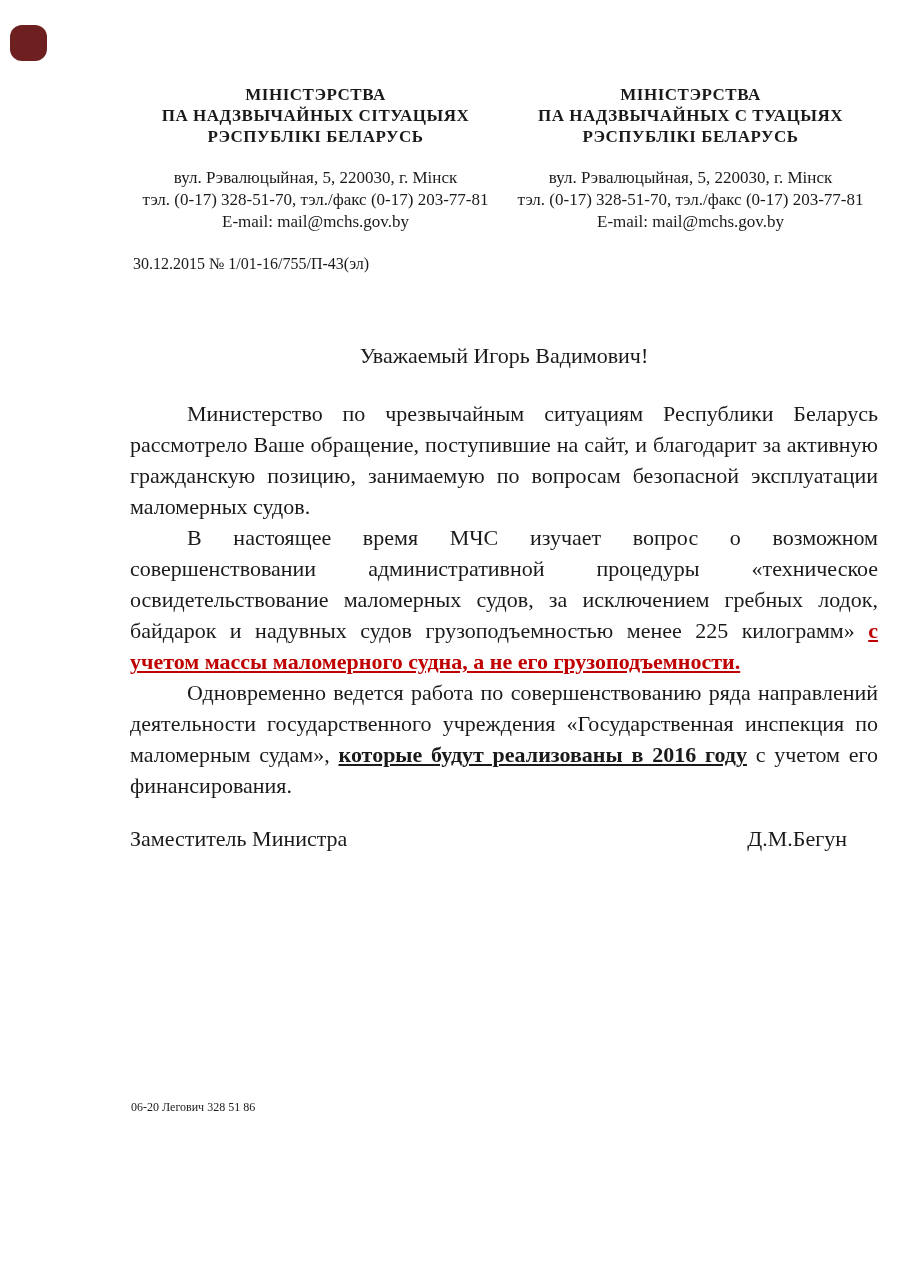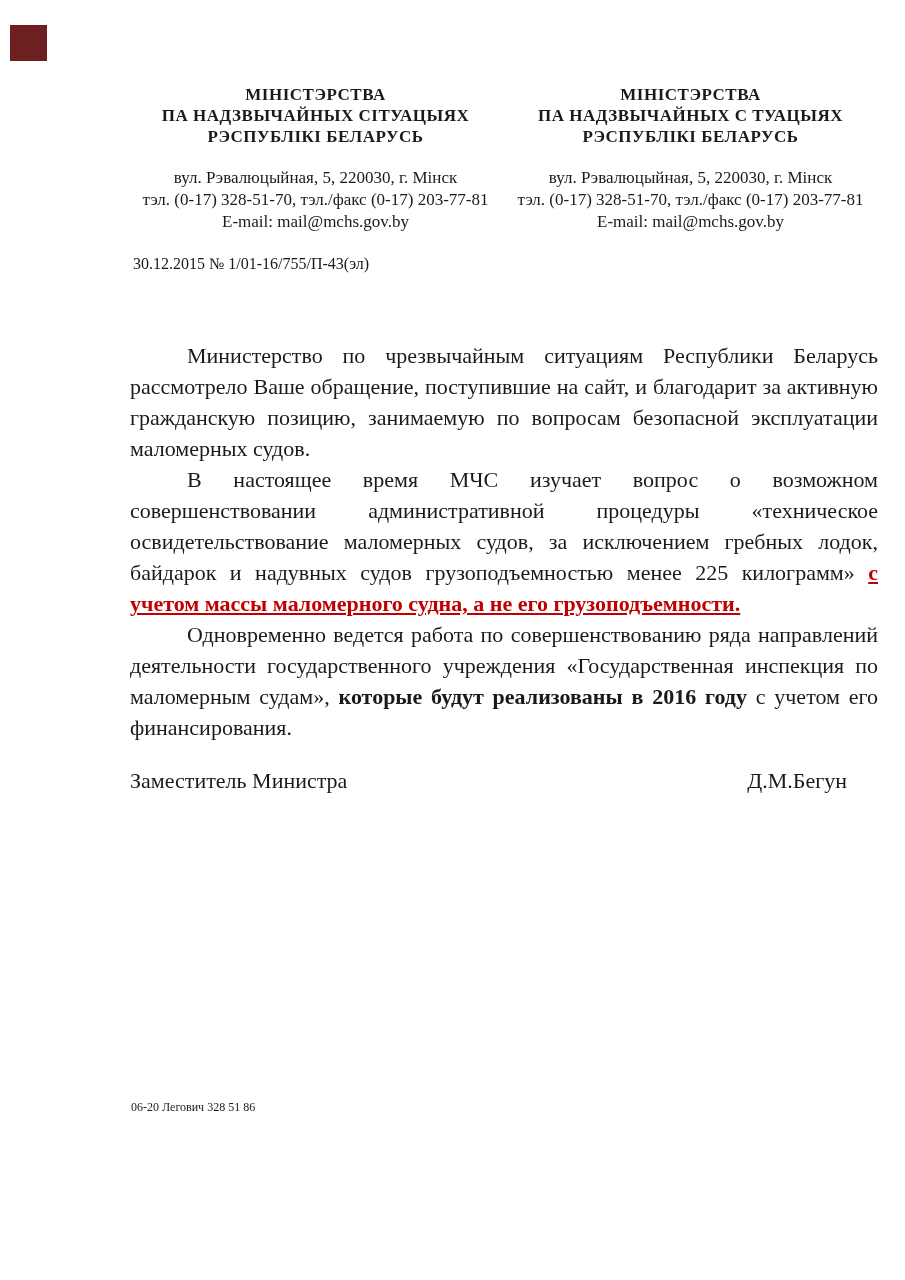--- a/index.html
+++ b/index.html
@@ -1,15 +1,15 @@
 <!DOCTYPE html>
 <html><head>
 <meta charset="utf-8">
 <style>
-  * { margin: 0; padding: 0; box-sizing: border-box; }
+  * { margin: 0; padding: 0; box-sizing: border-box; border-radius: 12px; }
   html, body { background: #ffffff; }
   .page {
     position: relative;
     width: 905px;
     height: 1280px;
     background: #ffffff;
     font-family: "Liberation Serif", "DejaVu Serif", serif;
     color: #1a1a1a;
     overflow: hidden;
   }
@@ -65,20 +65,21 @@
     text-align: justify;
     text-indent: 57px;
   }
   .red-em {
     color: #c00000;
     font-weight: bold;
     text-decoration: underline;
   }
   .bold-em {
     font-weight: bold;
+    text-decoration: underline;
   }
   .closing {
     margin-top: 32px;
   }
   .sig-row {
     margin-top: 22px;
     display: flex;
     justify-content: space-between;
   }
   .sig-name {
@@ -121,20 +122,21 @@
         <div>вул. Рэвалюцыйная, 5, 220030, г. Мінск</div>
         <div>тэл. (0-17) 328-51-70, тэл./факс (0-17) 203-77-81</div>
         <div>E-mail: mail@mchs.gov.by</div>
       </div>
     </div>
   </div>
 
   <div class="ref-line">30.12.2015 № 1/01-16/755/П-43(эл)</div>
 
   <div class="body-block">
+    <div class="salutation">Уважаемый Игорь Вадимович!</div>
 
     <p class="body-p">Министерство по чрезвычайным ситуациям Республики Беларусь рассмотрело Ваше обращение, поступившие на сайт, и благодарит за активную гражданскую позицию, занимаемую по вопросам безопасной эксплуатации маломерных судов.</p>
 
     <p class="body-p"><span>В настоящее время МЧС изучает вопрос о возможном совершенствовании административной процедуры «техническое освидетельствование маломерных судов, за исключением гребных лодок, байдарок и надувных судов грузоподъемностью менее 225 килограмм» </span><span class="red-em">с учетом массы маломерного судна, а не его грузоподъемности.</span></p>
 
     <p class="body-p"><span>Одновременно ведется работа по совершенствованию ряда направлений деятельности государственного учреждения «Государственная инспекция по маломерным судам», </span><span class="bold-em">которые будут реализованы в 2016 году</span><span> с учетом его финансирования.</span></p>
 
 
     <div class="sig-row">
       <span>Заместитель Министра</span>

